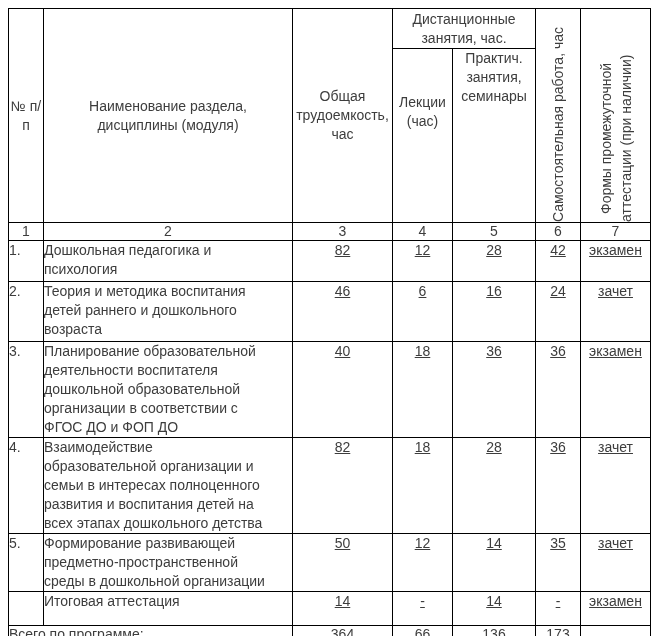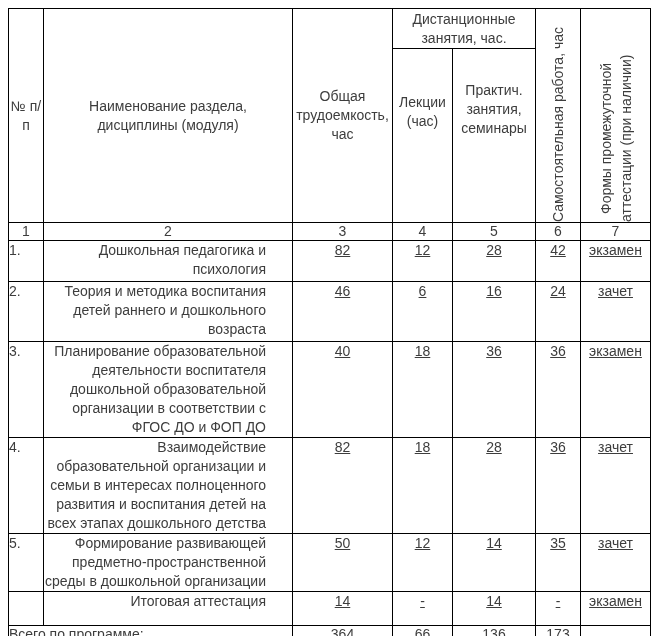--- a/index.html
+++ b/index.html
@@ -44,21 +44,21 @@
   
   tr.h-top { height: 40px; }
   tr.h-sub { height: 174px; }
   th.hc { text-align: center; vertical-align: middle; }
   th.hc-top { text-align: center; vertical-align: middle; }
   th.hc-sub { text-align: center; vertical-align: top; padding-top: 5px; }
   .hdr-block { margin: 0 auto; }
   .w-name  { max-width: 170px; }
   .w-total { max-width: 96px; }
   .w-lect  { max-width: 55px; margin-top: 44px; }
-  .w-pract { max-width: 72px; margin-top: 32px; }
+  .w-pract { max-width: 72px; }
   .w-dist  { max-width: 120px; }
 
   
   td.vcell, th.vcell {
     vertical-align: bottom;
     padding-bottom: 4px;
   }
   .vert {
     writing-mode: vertical-rl;
     transform: rotate(180deg);
@@ -82,21 +82,21 @@
   td.cell-num {
     text-align: left;
     vertical-align: top;
     padding: 2px 2px 0 7px;
   }
   td.cell-name {
     text-align: left;
     vertical-align: top;
     padding: 2px 4px 0 7px;
   }
-  td.cell-name .name-block { max-width: 222px; text-align: right; }
+  td.cell-name .name-block { max-width: 222px; }
   td.cell-val {
     text-align: center;
     vertical-align: top;
     padding-top: 2px;
     text-decoration: underline;
   }
   tr.r1 { height: 41px; }
   tr.r2 { height: 60px; }
   tr.r3 { height: 86px; }
   tr.r4 { height: 89px; }

